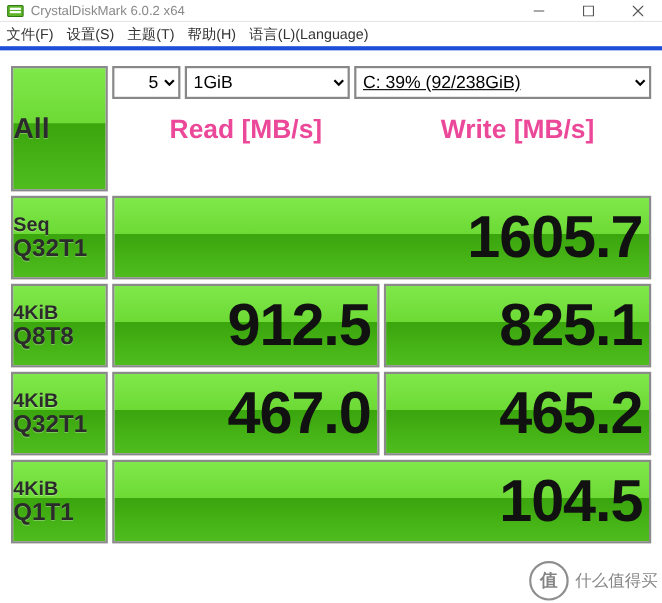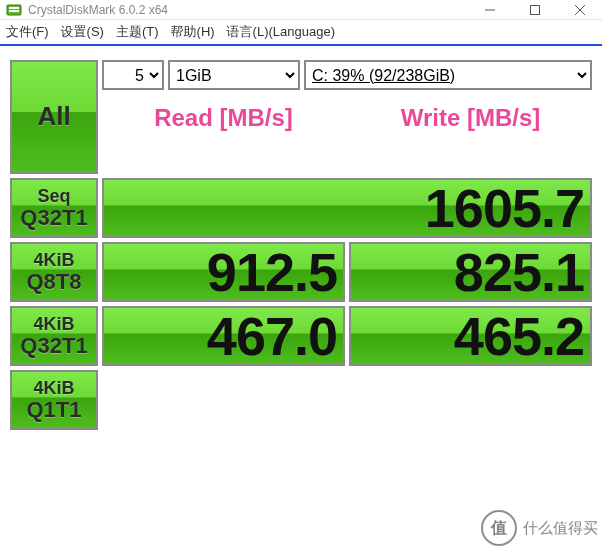--- a/index.html
+++ b/index.html
@@ -39,69 +39,69 @@
   font-size: 11px;
 }
 .menubar {
   height: 26px;
   display: flex;
   align-items: center;
   padding: 0 6px;
   font-size: 13px;
   color: #333;
   gap: 12px;
-  border-bottom: 2px solid #1d4ed8;
+  border-bottom: 4px solid #1d4ed8;
 }
 .menu-item { cursor: default; }
 .content {
   padding: 14px 10px 6px 10px;
   background: #fff;
 }
 .controls-row {
   display: flex;
   gap: 4px;
   margin-bottom: 4px;
   height: 30px;
 }
 .row {
   display: flex;
   gap: 4px;
   margin-bottom: 4px;
-  height: 60px;
+  height: 76px;
 }
 .btn-all, .btn-test {
   width: 88px;
   border: 2px solid #8a8a8a;
   background: linear-gradient(to bottom,#7fe84a 0%,#6dda35 45%,#3aa50d 46%,#4fbd1e 100%);
   color: #2b2b2b;
   font-weight: bold;
   display: flex;
   flex-direction: column;
-  align-items: center;
+  align-items: flex-start;
   justify-content: center;
   font-size: 18px;
   line-height: 1.05;
   text-shadow: 0 1px 0 rgba(255,255,255,0.3);
 }
 .btn-all {
   height: 76px;
   font-size: 26px;
 }
 .btn-test .l1 { font-size: 18px; }
 .btn-test .l2 { font-size: 22px; }
 select {
   height: 30px;
   font-size: 16px;
   font-family: inherit;
   padding: 0 2px;
   border: 2px solid #888;
   background: #fff;
 }
 .sel-runs { width: 62px; text-align: right; }
-.sel-size { width: 132px; }
+.sel-size { width: 150px; }
 .sel-drive { flex: 1; text-decoration: underline; }
 .head-row {
   display: flex;
   gap: 4px;
   height: 40px;
   margin-bottom: 2px;
 }
 .head-read, .head-write {
   flex: 1;
   display: flex;
@@ -242,20 +242,21 @@
     </div>
     <div class="val">467.0</div>
     <div class="val">465.2</div>
   </div>
 
   <div class="row">
     <div class="btn-test">
       <span class="l1">4KiB</span>
       <span class="l2">Q1T1</span>
     </div>
+    <div class="val">104.5</div>
   </div>
 
 </div>
 
 <div class="watermark">
   <div class="circ">值</div>
   <span>什么值得买</span>
 </div>
 
 </body></html>

